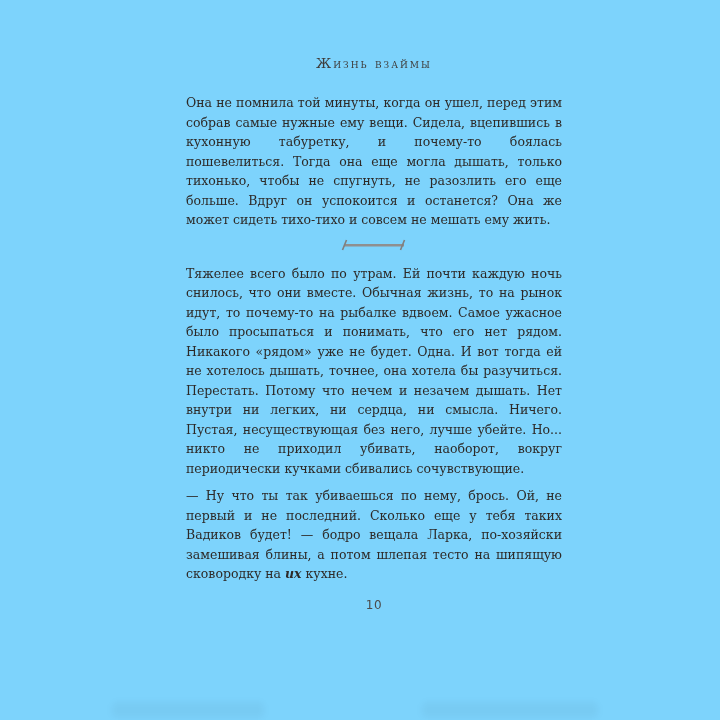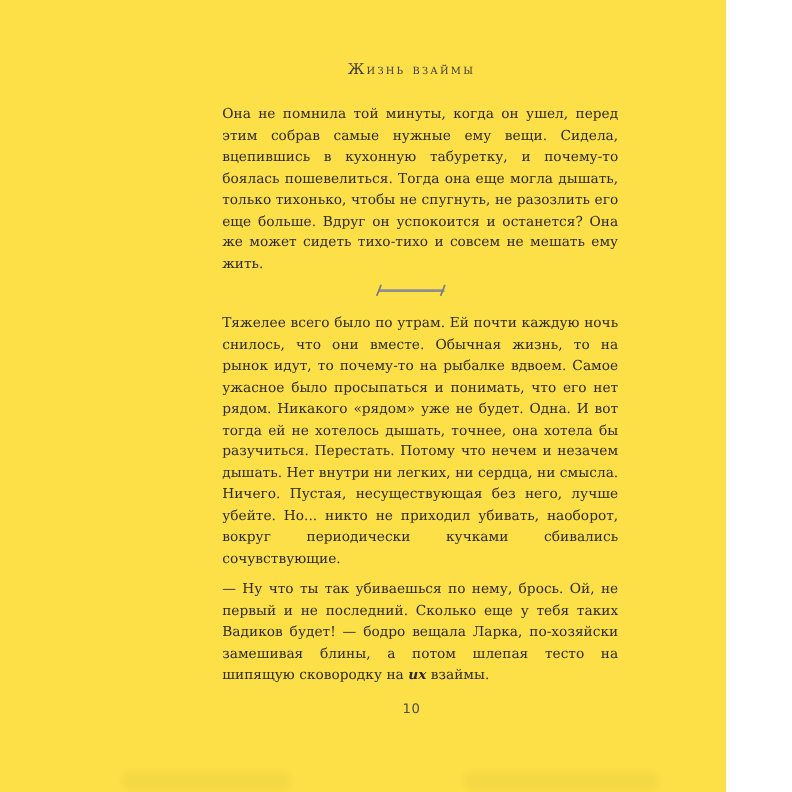--- a/index.html
+++ b/index.html
@@ -8,23 +8,23 @@
   }
   body {
     width: 720px;
     height: 720px;
     background: #ffffff;
     font-family: "DejaVu Serif", serif;
     overflow: hidden;
   }
   .page {
     position: relative;
-    width: 660px;
+    width: 720px;
     height: 720px;
-    background: #fde047;
+    background: #7dd3fc;
     overflow: hidden;
   }
   .column-wrap {
     position: absolute;
     left: 186px;
     top: 55px;
     width: 376px;
   }
   .running-head {
     text-align: center;
@@ -35,21 +35,21 @@
     color: #3f3c3a;
     margin: 0 0 22px 0;
   }
   p.para {
     font-size: 12.5px;
     line-height: 19.5px;
     color: #2d2a28;
     text-align: justify;
     hyphens: auto;
     -webkit-hyphens: auto;
-    margin: 0 0 8px 16px;
+    margin: 0 0 8px 0;
     text-indent: 0;
   }
   p.para em {
     font-style: italic;
     font-weight: bold;
   }
   .divider {
     text-align: center;
     margin: 6px 0 12px 0;
     line-height: 0;
@@ -93,21 +93,21 @@
     <div class="divider">
       <svg width="70" height="14" viewBox="0 0 70 14" xmlns="http://www.w3.org/2000/svg">
         <line x1="5" y1="7.2" x2="65" y2="7.2" stroke="#8f8f8f" stroke-width="2.6"></line>
         <line x1="3.5" y1="12" x2="7.5" y2="2" stroke="#7f7f7f" stroke-width="1.6"></line>
         <line x1="61.5" y1="12" x2="65.5" y2="2" stroke="#7f7f7f" stroke-width="1.6"></line>
       </svg>
     </div>
 
     <p class="para"><span>Тяжелее всего было по утрам. Ей почти каждую ночь снилось, что они вместе. Обычная жизнь, то на рынок идут, то почему-то на рыбалке вдвоем. Самое ужасное было просыпаться и понимать, что его нет рядом. Никакого «рядом» уже не будет. Одна. И вот тогда ей не хотелось дышать, точнее, она хотела бы разучиться. Перестать. Потому что нечем и незачем дышать. Нет внутри ни легких, ни сердца, ни смысла. Ничего. Пустая, несуществующая без него, лучше убейте. Но... никто не приходил убивать, наоборот, вокруг периодически кучками сбивались сочувствующие.</span></p>
 
-    <p class="para"><span>— Ну что ты так убиваешься по нему, брось. Ой, не первый и не последний. Сколько еще у тебя таких Вадиков будет! — бодро вещала Ларка, по-хозяйски замешивая блины, а потом шлепая тесто на шипящую сковородку на </span><em>их</em><span> взаймы.</span></p>
+    <p class="para"><span>— Ну что ты так убиваешься по нему, брось. Ой, не первый и не последний. Сколько еще у тебя таких Вадиков будет! — бодро вещала Ларка, по-хозяйски замешивая блины, а потом шлепая тесто на шипящую сковородку на </span><em>их</em><span> кухне.</span></p>
 
 
     <div class="page-number">10</div>
 
   </div>
 
   <div class="edge-shadow left"></div>
   <div class="edge-shadow right"></div>
 
 </div>

